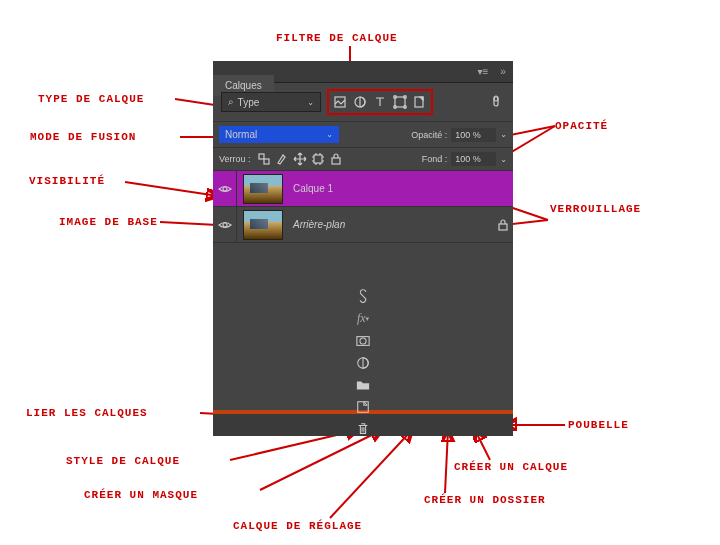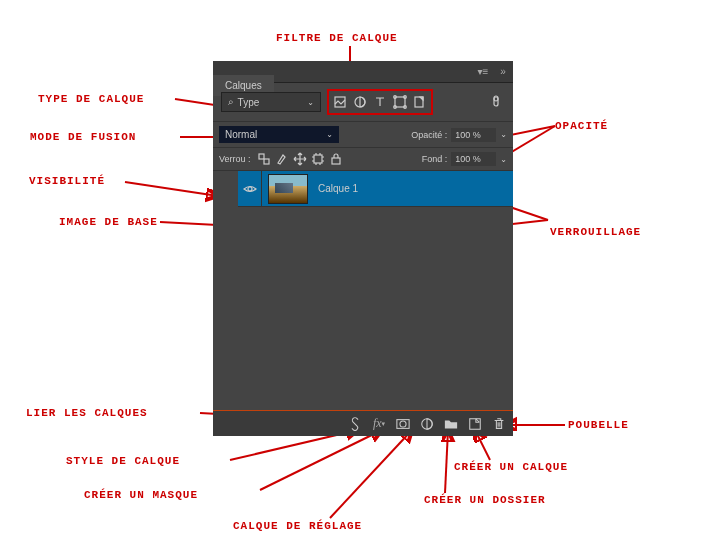--- a/index.html
+++ b/index.html
@@ -18,56 +18,56 @@
   .panel-menu-icon, .panel-close-icon { width: 14px; height: 14px; margin: 0 3px; cursor: pointer; display: flex; align-items: center; justify-content: center; color: #aaa; }
   
   .filter-row { display: flex; align-items: center; padding: 6px 8px; gap: 6px; border-bottom: 1px solid #333; }
   .type-dropdown { display: flex; align-items: center; background: #3a3a3a; border: 1px solid #222; padding: 3px 6px; width: 100px; gap: 4px; }
   .type-dropdown .chev { margin-left: auto; font-size: 8px; }
   
   .filter-icons { display: flex; gap: 2px; border: 2px solid #c00; padding: 2px; }
   .filter-icons .ficon { width: 18px; height: 18px; display: flex; align-items: center; justify-content: center; }
   
   .blend-row { display: flex; align-items: center; padding: 4px 6px; gap: 6px; border-bottom: 1px solid #333; }
-  .blend-select { background: #0f172a; border: none; color: #ccc; padding: 3px 6px; width: 120px; display: flex; align-items: center; text-align: right; }
+  .blend-select { background: #1d4ed8; border: none; color: #ccc; padding: 3px 6px; width: 120px; display: flex; align-items: center; text-align: right; }
   .blend-select .chev { margin-left: auto; font-size: 8px; }
   .opacity-box { display: flex; align-items: center; gap: 4px; margin-left: auto; font-size: 9px; justify-content: center; }
   .value-field { background: #3a3a3a; padding: 2px 4px; width: 45px; display: inline-block; }
   .chev-s { font-size: 8px; }
   
   .lock-row { display: flex; align-items: center; padding: 4px 6px; gap: 6px; border-bottom: 1px solid #333; font-size: 9px; }
   .lock-icons { display: flex; gap: 4px; }
   .lock-icons .licon { width: 14px; height: 14px; display: flex; align-items: center; justify-content: center; }
   .fill-box { display: flex; align-items: center; gap: 4px; margin-left: auto; }
   
   .layers-container { flex: 1; background: #444; overflow: hidden; }
   .layer-row { display: flex; align-items: center; height: 36px; border-bottom: 1px solid #333; }
-  .layer-row.selected { background: #0369a1; margin-left: 25px; }
+  .layer-row.selected { background: #a21caf; }
   .visibility-col { width: 24px; height: 100%; display: flex; align-items: center; justify-content: center; border-right: 1px solid #333; }
   .thumb { width: 40px; height: 30px; margin: 0 6px; background: linear-gradient(to bottom, #8bc 0%, #8bc 40%, #ca6 40%, #530 100%); border: 1px solid #222; position: relative; }
   .thumb::after { content: ''; position: absolute; left: 6px; top: 8px; width: 18px; height: 10px; background: linear-gradient(45deg, #345, #678); }
   .layer-name { flex: 1; padding-left: 4px; }
   .layer-name.italic { font-style: italic; }
   .layer-lock { width: 20px; display: flex; align-items: center; justify-content: center; }
   
-  .panel-footer { height: 26px; display: flex; align-items: center; justify-content: flex-end; padding: 0 6px; gap: 8px; border-top: 1px solid #c2410c; background: #3a3a3a; }
+  .panel-footer { height: 26px; display: flex; align-items: center; justify-content: flex-end; padding: 0 6px; gap: 8px; border-top: 4px solid #c2410c; background: #3a3a3a; flex-direction: column; }
   .footer-icon { width: 16px; height: 16px; display: flex; align-items: center; justify-content: center; color: #aaa; cursor: pointer; }
   svg.glyph { width: 14px; height: 14px; }
   svg.glyph * { stroke: #ccc; stroke-width: 1.2; fill: none; }
   svg.glyph.filled * { fill: #ccc; stroke: none; }
 </style>
 </head>
 <body>
 
 <div class="annotation-label" style="left:276px; top:32px;">filtre de calque</div>
 <div class="annotation-label" style="left:30px; top:93px;margin-left:8px;">type de calque</div>
 <div class="annotation-label" style="left:30px; top:131px;">Mode de fusion</div>
 <div class="annotation-label" style="left:555px; top:120px;">opacité</div>
 <div class="annotation-label" style="left:29px; top:175px;">Visibilité</div>
-<div class="annotation-label" style="left:550px; top:226px;">verrouillage</div>
+<div class="annotation-label" style="left:550px; top:203px;">verrouillage</div>
 <div class="annotation-label" style="left:27px; top:216px;margin-left:32px;">Image de base</div>
 <div class="annotation-label" style="left:26px; top:407px;">lier les calques</div>
 <div class="annotation-label" style="left:568px; top:419px;">poubelle</div>
 <div class="annotation-label" style="left:66px; top:455px;">style de calque</div>
 <div class="annotation-label" style="left:454px; top:461px;">créer un calque</div>
 <div class="annotation-label" style="left:84px; top:489px;">créer un masque</div>
 <div class="annotation-label" style="left:424px; top:494px;">créer un dossier</div>
 <div class="annotation-label" style="left:233px; top:520px;">calque de réglage</div>
 
 <svg class="arrows">
@@ -204,20 +204,36 @@
     <div class="layer-row selected">
       <div class="visibility-col">
         <svg class="glyph" viewBox="0 0 14 14">
             <path d="M1 7 Q7 2 13 7 Q7 12 1 7 Z"></path>
             <circle cx="7" cy="7" r="2" fill="#ccc"></circle>
           </svg>
       </div>
       <div class="thumb"></div>
       <div class="layer-name">Calque 1</div>
     </div>
+    <div class="layer-row">
+      <div class="visibility-col">
+        <svg class="glyph" viewBox="0 0 14 14">
+            <path d="M1 7 Q7 2 13 7 Q7 12 1 7 Z"></path>
+            <circle cx="7" cy="7" r="2" fill="#ccc"></circle>
+          </svg>
+      </div>
+      <div class="thumb"></div>
+      <div class="layer-name italic">Arrière-plan</div>
+      <div class="layer-lock">
+        <svg class="glyph" viewBox="0 0 14 14">
+            <rect x="3" y="6" width="8" height="6"></rect>
+            <path d="M5 6 V4 A2 2 0 0 1 9 4 V6"></path>
+          </svg>
+      </div>
+    </div>
   </div>
 
   <div class="panel-footer">
     <div class="footer-icon">
         <svg class="glyph" viewBox="0 0 16 16">
           <path d="M5 8 A3 3 0 0 1 5 2 L7 2 M11 8 A3 3 0 0 1 11 14 L9 14 M5 8 L11 8" transform="rotate(45 8 8)"></path>
         </svg>
       </div>
     <div class="footer-icon">
         <span style="font-style:italic;font-family:serif;font-size:12px;">fx</span>

